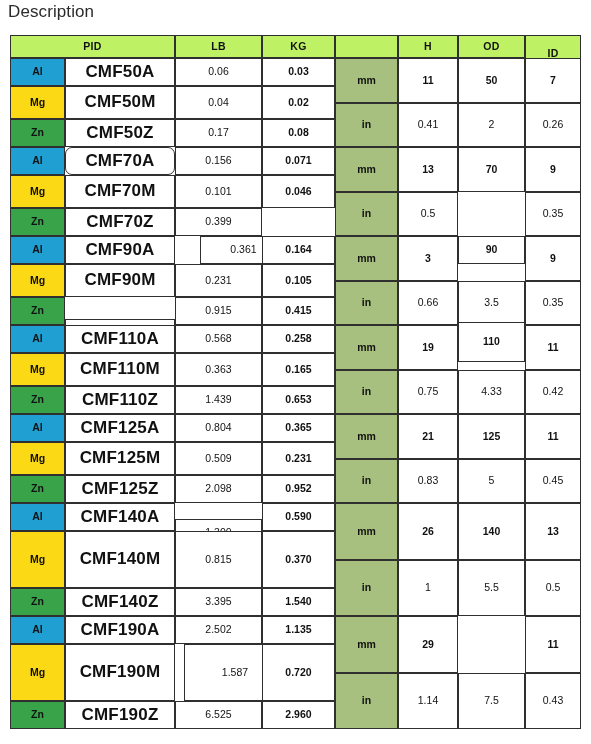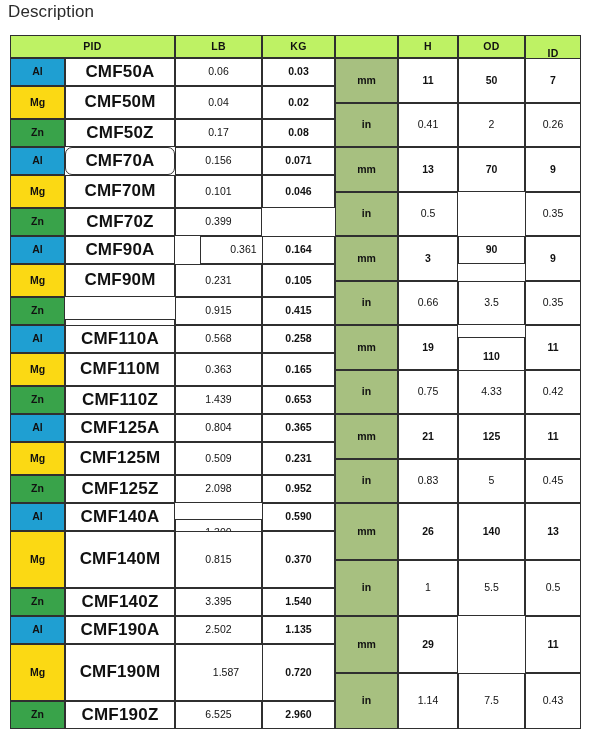--- a/index.html
+++ b/index.html
@@ -142,21 +142,21 @@
         <div class="cell metal m-mg" style="left: 0px; top: 318px; width: 55px; height: 33px;">Mg</div>
         <div class="cell white pid" style="left: 55px; top: 318px; width: 110px; height: 33px;">CMF110M</div>
         <div class="cell white num" style="left: 165px; top: 318px; width: 87px; height: 33px;">0.363</div>
         <div class="cell white num b" style="left: 252px; top: 318px; width: 73px; height: 33px;">0.165</div>
         <div class="cell metal m-zn" style="left: 0px; top: 351px; width: 55px; height: 28px;">Zn</div>
         <div class="cell white pid" style="left: 55px; top: 351px; width: 110px; height: 28px;">CMF110Z</div>
         <div class="cell white num" style="left: 165px; top: 351px; width: 87px; height: 28px;">1.439</div>
         <div class="cell white num b" style="left: 252px; top: 351px; width: 73px; height: 28px;">0.653</div>
         <div class="cell unit" style="left: 325px; top: 290px; width: 63px; height: 45px;">mm</div>
         <div class="cell white num b" style="left: 388px; top: 290px; width: 60px; height: 45px;">19</div>
-        <div class="cell white num b" style="left: 448px; top: 302px; width: 67px; height: 40px;">110</div>
+        <div class="cell white num b" style="left: 448px; top: 287px; width: 67px; height: 40px;">110</div>
         <div class="cell white num b" style="left: 515px; top: 290px; width: 56px; height: 45px;">11</div>
         <div class="cell unit" style="left: 325px; top: 335px; width: 63px; height: 44px;">in</div>
         <div class="cell white num" style="left: 388px; top: 335px; width: 60px; height: 44px;">0.75</div>
         <div class="cell white num" style="left: 448px; top: 335px; width: 67px; height: 44px;">4.33</div>
         <div class="cell white num" style="left: 515px; top: 335px; width: 56px; height: 44px;">0.42</div>
         <div class="cell metal m-al" style="left: 0px; top: 379px; width: 55px; height: 28px;">Al</div>
         <div class="cell white pid" style="left: 55px; top: 379px; width: 110px; height: 28px;">CMF125A</div>
         <div class="cell white num" style="left: 165px; top: 379px; width: 87px; height: 28px;">0.804</div>
         <div class="cell white num b" style="left: 252px; top: 379px; width: 73px; height: 28px;">0.365</div>
         <div class="cell metal m-mg" style="left: 0px; top: 407px; width: 55px; height: 33px;">Mg</div>
@@ -194,21 +194,21 @@
         <div class="cell unit" style="left: 325px; top: 525px; width: 63px; height: 56px;">in</div>
         <div class="cell white num" style="left: 388px; top: 525px; width: 60px; height: 56px;">1</div>
         <div class="cell white num" style="left: 448px; top: 525px; width: 67px; height: 56px;">5.5</div>
         <div class="cell white num" style="left: 515px; top: 525px; width: 56px; height: 56px;">0.5</div>
         <div class="cell metal m-al" style="left: 0px; top: 581px; width: 55px; height: 28px;">Al</div>
         <div class="cell white pid" style="left: 55px; top: 581px; width: 110px; height: 28px;">CMF190A</div>
         <div class="cell white num" style="left: 165px; top: 581px; width: 87px; height: 28px;">2.502</div>
         <div class="cell white num b" style="left: 252px; top: 581px; width: 73px; height: 28px;">1.135</div>
         <div class="cell metal m-mg" style="left: 0px; top: 609px; width: 55px; height: 57px;">Mg</div>
         <div class="cell white pid" style="left: 55px; top: 609px; width: 110px; height: 57px;">CMF190M</div>
-        <div class="cell white num" style="left: 165px; top: 609px; width: 102px; height: 57px;">1.587</div>
+        <div class="cell white num" style="left: 174px; top: 609px; width: 102px; height: 57px;">1.587</div>
         <div class="cell white num b" style="left: 252px; top: 609px; width: 73px; height: 57px;">0.720</div>
         <div class="cell metal m-zn" style="left: 0px; top: 666px; width: 55px; height: 28px;">Zn</div>
         <div class="cell white pid" style="left: 55px; top: 666px; width: 110px; height: 28px;">CMF190Z</div>
         <div class="cell white num" style="left: 165px; top: 666px; width: 87px; height: 28px;">6.525</div>
         <div class="cell white num b" style="left: 252px; top: 666px; width: 73px; height: 28px;">2.960</div>
         <div class="cell unit" style="left: 325px; top: 581px; width: 63px; height: 57px;">mm</div>
         <div class="cell white num b" style="left: 388px; top: 581px; width: 60px; height: 57px;">29</div>
         <div class="cell white num b" style="left: 515px; top: 581px; width: 56px; height: 57px;">11</div>
         <div class="cell unit" style="left: 325px; top: 638px; width: 63px; height: 56px;">in</div>
         <div class="cell white num" style="left: 388px; top: 638px; width: 60px; height: 56px;">1.14</div>

